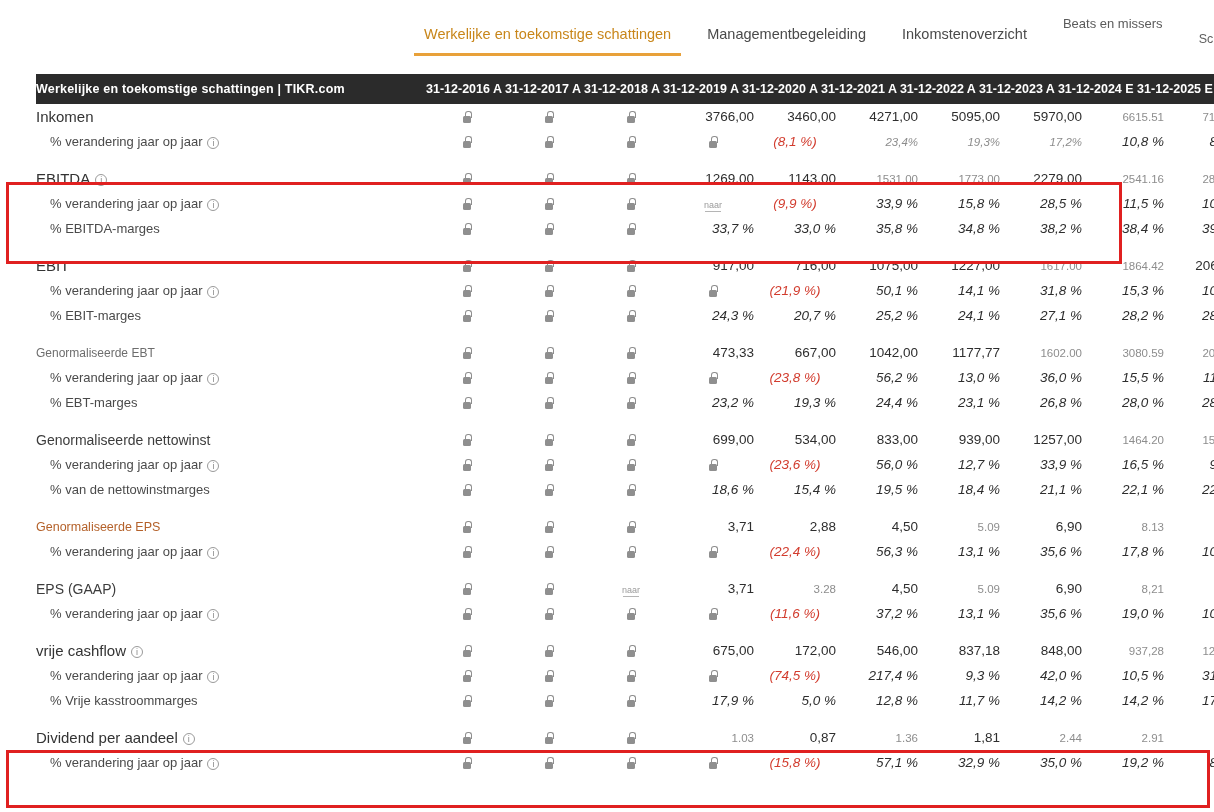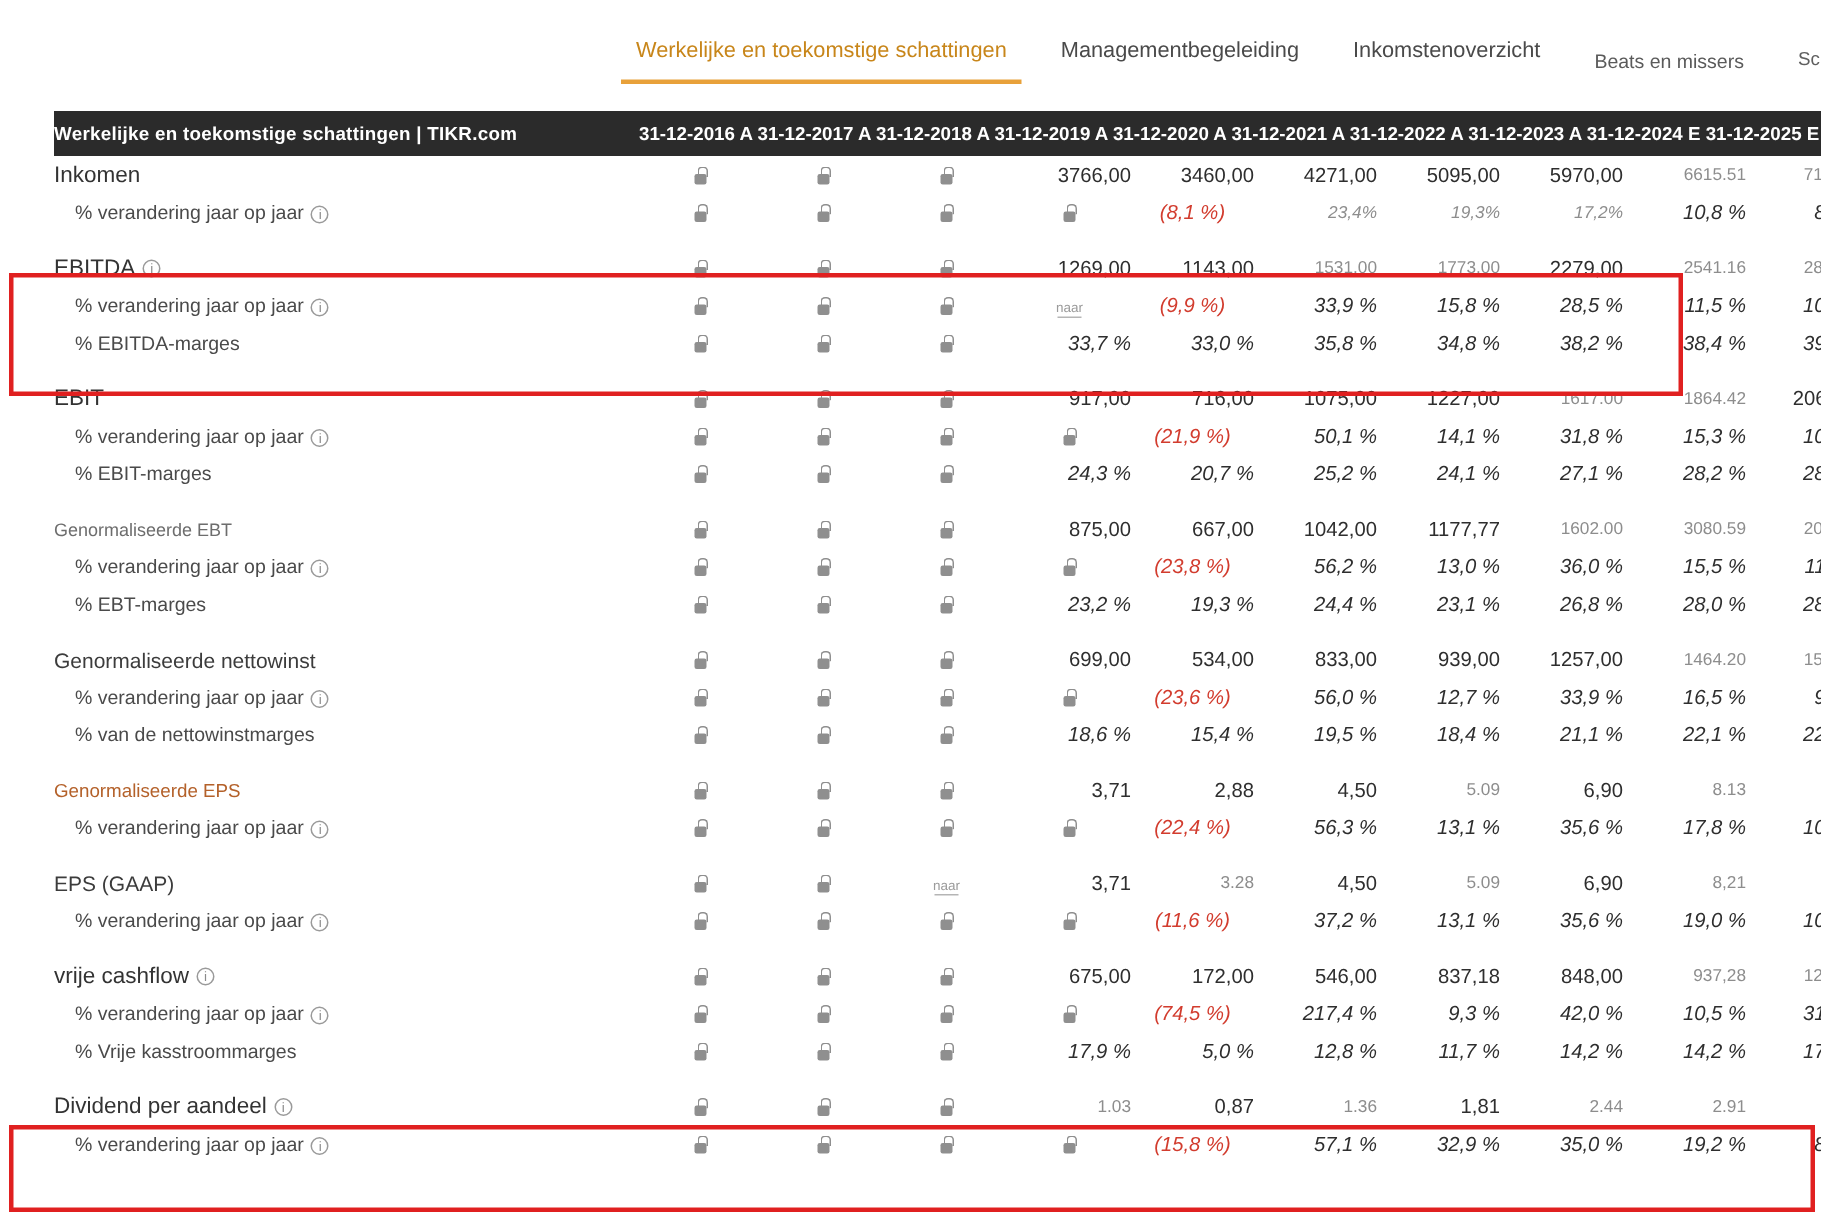--- a/index.html
+++ b/index.html
@@ -37,21 +37,21 @@
   .tab.active {
     color: #c8861a;
   }
   .tab.active::after {
     content: "";
     position: absolute;
     left: 8px; right: 8px; bottom: 0;
     height: 3px;
     background: #e8a13a;
   }
-  .tab.small { font-size: 13px; color: #5a5a5a; padding-top: 33px; text-align: right; }
+  .tab.small { font-size: 13px; color: #5a5a5a; padding-top: 16px; text-align: right; }
   .tab.smaller { font-size: 12.5px; color: #5f5f5f; padding-top: 32px; }
 
   
   .table-wrap {
     position: absolute;
     top: 74px; left: 36px; right: 0;
     width: 1178px;
   }
   table.fin {
     border-collapse: collapse;
@@ -319,21 +319,21 @@
             <td></td>
           </tr>
           <tr class="grp-gap">
             <td colspan="11"></td>
           </tr>
           <tr class="row">
             <td class="lbl muted"><span>Genormaliseerde EBT</span></td>
             <td class="val lock"><span class="lock-ico"></span></td>
             <td class="val lock"><span class="lock-ico"></span></td>
             <td class="val lock"><span class="lock-ico"></span></td>
-            <td class="val plain">875,00</td>
+            <td class="val plain">473,33</td>
             <td class="val plain">667,00</td>
             <td class="val plain">1042,00</td>
             <td class="val plain">1177,77</td>
             <td class="val faint">1602.00</td>
             <td class="val faint">3080.59</td>
             <td class="val faint">2058.67</td>
             <td></td>
           </tr>
           <tr class="row">
             <td class="lbl indent"><span>% verandering jaar op jaar</span><span class="info-ico">i</span></td>

